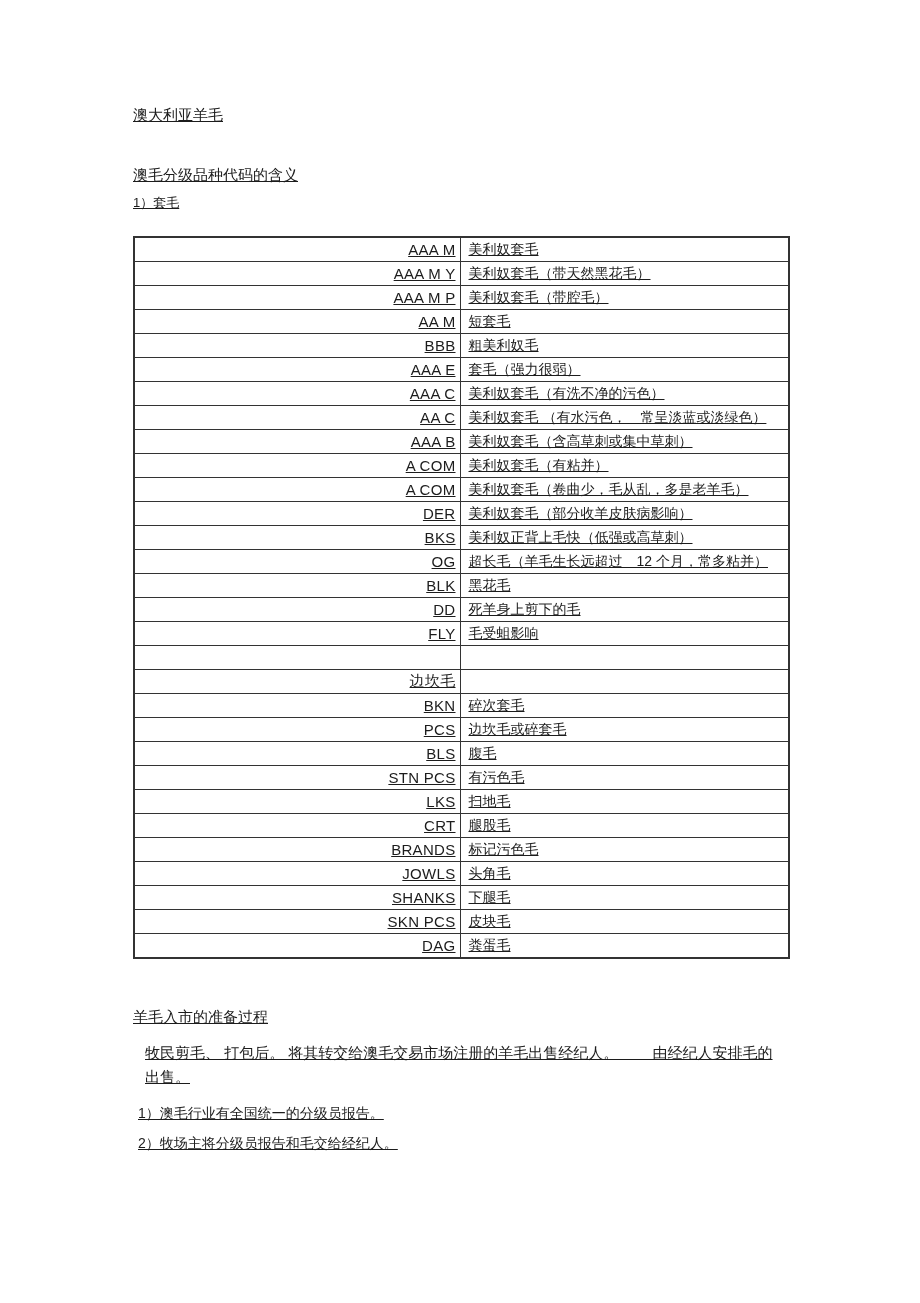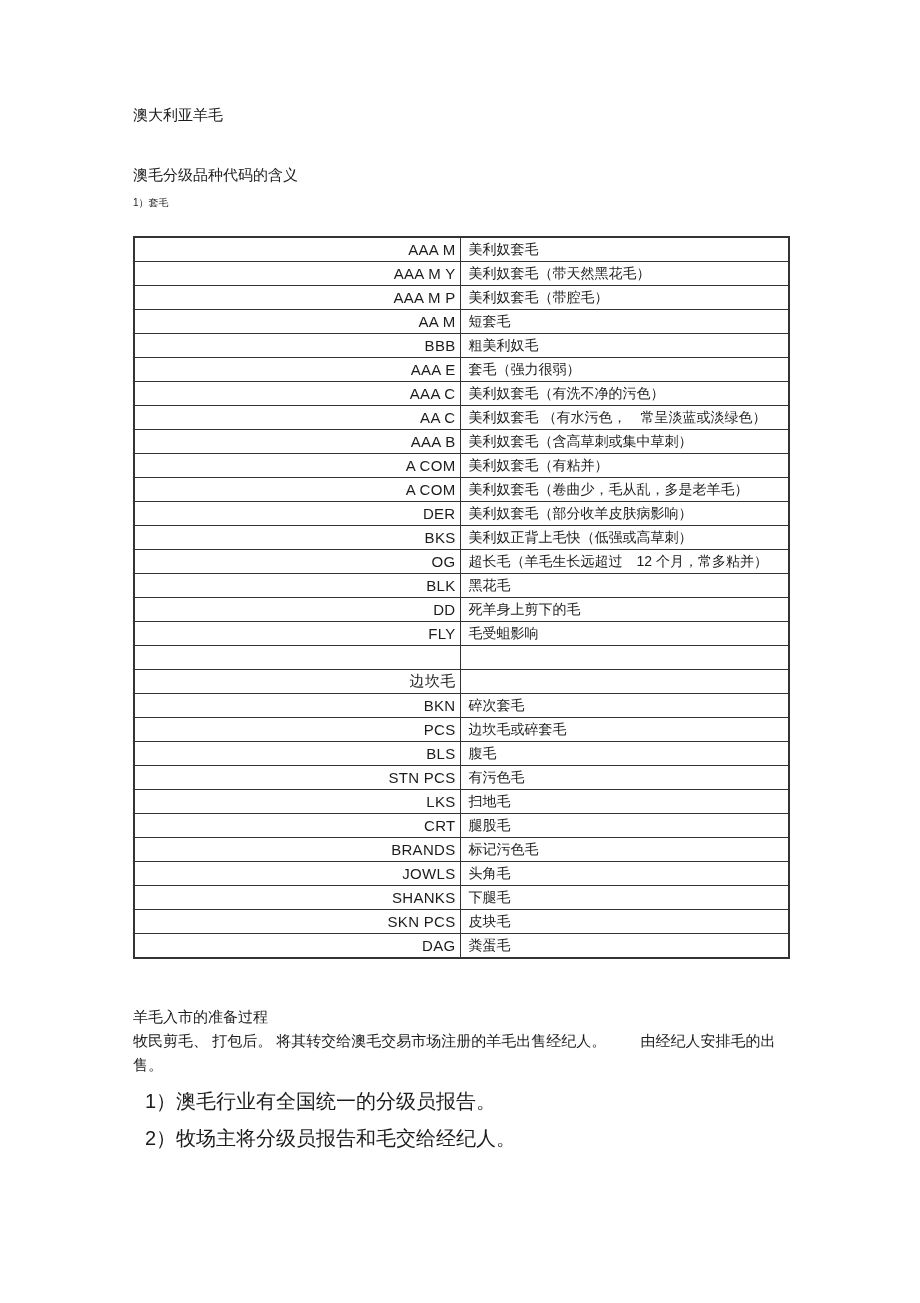--- a/index.html
+++ b/index.html
@@ -14,33 +14,34 @@
     color: #1c1c1c;
     position: relative;
     overflow: hidden;
   }
   .page {
     box-sizing: border-box;
     width: 920px;
     min-height: 1303px;
     background: #ffffff;
     padding: 105px 120px 0 133px;
+    text-decoration: underline;
   }
   .doc-title {
     font-size: 15px;
     line-height: 20px;
     margin: 0 0 40px 0;
   }
   .doc-heading {
     font-size: 15px;
     line-height: 20px;
     margin: 0 0 8px 0;
   }
   .doc-subsection {
-    font-size: 10px;
+    font-size: 13px;
     line-height: 20px;
     margin: 0 0 23px 0;
   }
   table.wool-table {
     border-collapse: collapse;
     table-layout: fixed;
     width: 655px;
     border: 2px solid #333333;
   }
   table.wool-table col.c1 { width: 326px; }
@@ -66,27 +67,27 @@
     width: 657px;
   }
   .footer-heading {
     font-size: 15px;
     line-height: 24px;
     margin: 0;
   }
   .footer-para {
     font-size: 15px;
     line-height: 24px;
-    margin: 0;
+    margin: 12px;
     white-space: pre-wrap;
   }
   .footer-item {
-    font-size: 20px;
+    font-size: 14px;
     line-height: 25px;
-    margin: 12px;
+    margin: 5px;
     white-space: pre-wrap;
   }
 </style>
 </head>
 <body>
 
 <div class="page">
 
   <p class="doc-title">澳大利亚羊毛</p>
 

